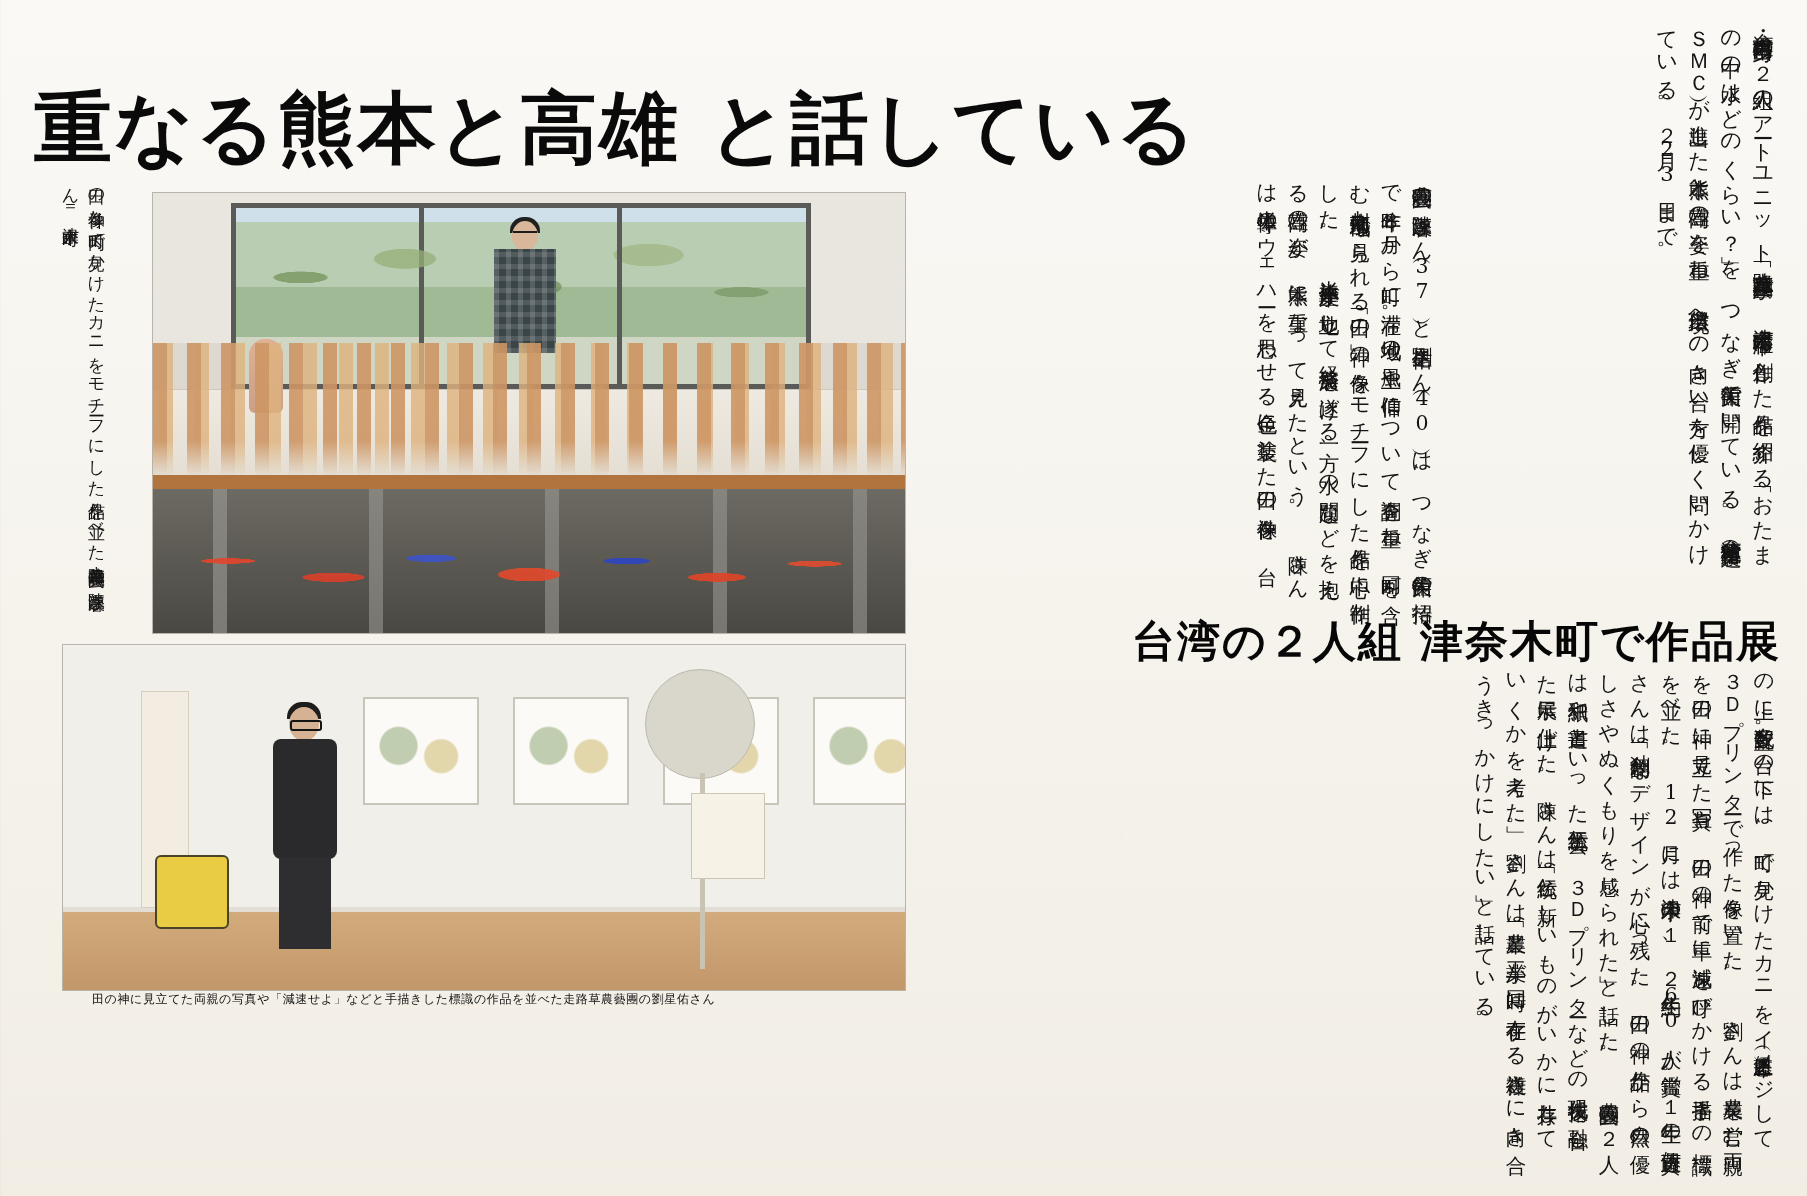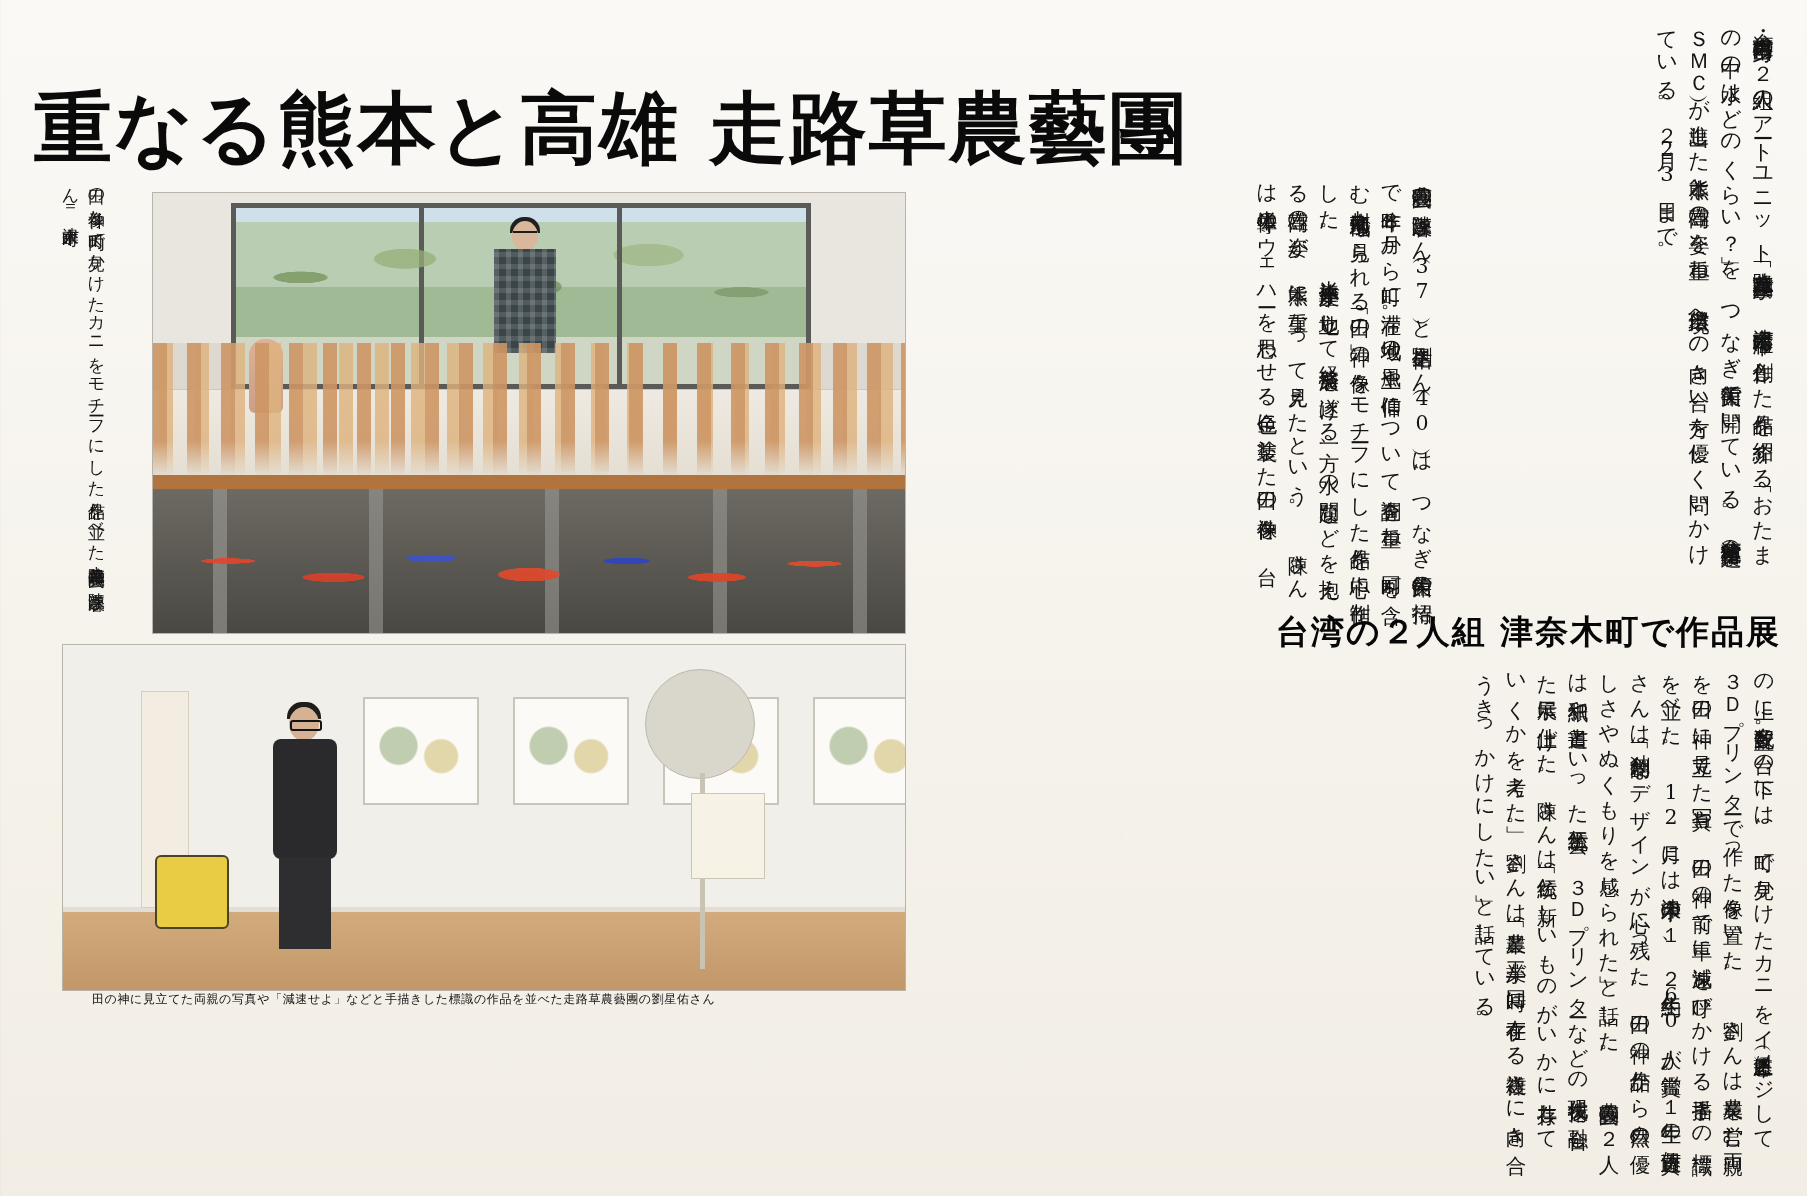--- a/index.html
+++ b/index.html
@@ -97,21 +97,21 @@
 
   
   .subhead {
     position: absolute;
     right: 26px;
     top: 578px;
     width: 700px;
     height: 54px;
     font-family: "DejaVu Serif", "Liberation Serif", serif;
     font-weight: bold;
-    font-size: 33px;
+    font-size: 43px;
     line-height: 54px;
     letter-spacing: 2px;
     text-align: right;
     white-space: nowrap;
     color: #070707;
   }
 
   
   .photo {
     position: absolute;
@@ -279,21 +279,21 @@
     text-orientation: upright;
     height: 140px;
   }
 </style>
 </head>
 <body>
 
 <div class="page">
   <div class="grain"></div>
 
-  <h1 class="headline">重なる熊本と高雄 走路草農藝團</h1>
+  <h1 class="headline">重なる熊本と高雄 と話している</h1>
 
   <div class="vcol lead" id="lead-text">台湾・高雄市出身の２人組のアートユニット「走路草農藝團」が、津奈木町滞在中に創作した作品を紹介する「おたまの中の水はどのくらい？」を、つなぎ美術館で開いている。台湾積体電路製造（ＴＳＭＣ）が進出した熊本と高雄の姿を重ね、自然環境への向き合い方を優しく問いかけている。２月23日まで。</div>
 
   <div class="vcol" id="body-upper">農藝團の陳漢馨さん（37）と劉星佑さん（40）は、つなぎ美術館の招待で昨年８月から町に滞在。地域の風土や信仰について調査を重ね、同町を含む九州南部地域で見られる「田の神」の像をモチーフにした作品を中心に制作した。　半導体産業が立地して経済発展を遂げる一方、水の問題などを抱える高雄の姿が、熊本に重なって見えたという。　陳さんは半導体のウェハーを思わせる金色に塗装した田の神像を、台</div>
 
   <h2 class="subhead">台湾の２人組 津奈木町で作品展</h2>
 
   <div class="vcol" id="body-lower">の上に多数配置。台の下には、町で見かけたカニをイメージして３Ｄプリンターで作った像を置いた。　劉さんは農業を営む両親を田の神に見立てた写真や、田の神の前で車に減速を呼びかける手描きの標識を並べた。　12月には津奈木中の１、２年生約60人が鑑賞。１年生の伊藤透真さんは「独創的なデザインが心に残った。田の神の作品から自然の優しさやぬくもりを感じられた」と話した。　農藝團の２人は和紙や書道といった伝統工芸と、３Ｄプリンターなどの現代技術を融合した展示に仕上げた。陳さんは「伝統と新しいものがいかに共存していくかを考えた」。劉さんは「農業と工業が同時に存在する複雑さに向き合うきっかけにしたい」と話している。</div>
 
   <div class="byline">（伊藤恩希）</div>

